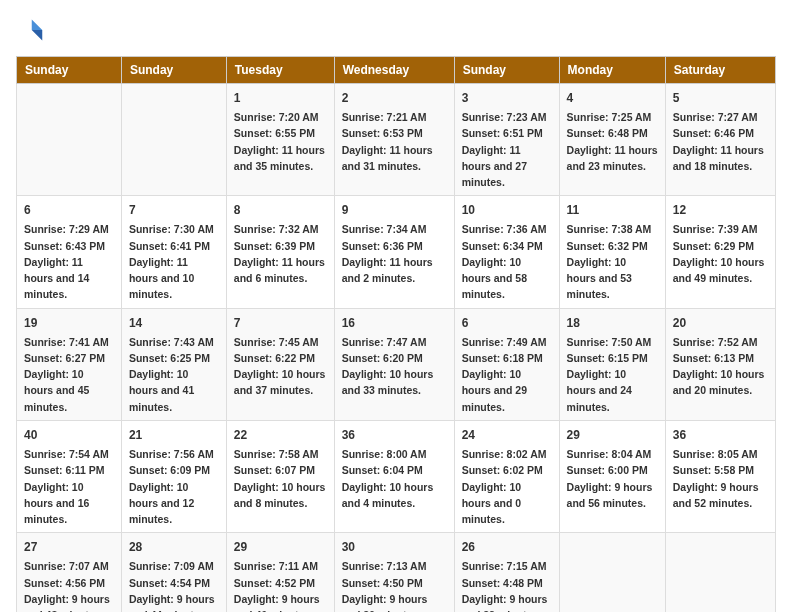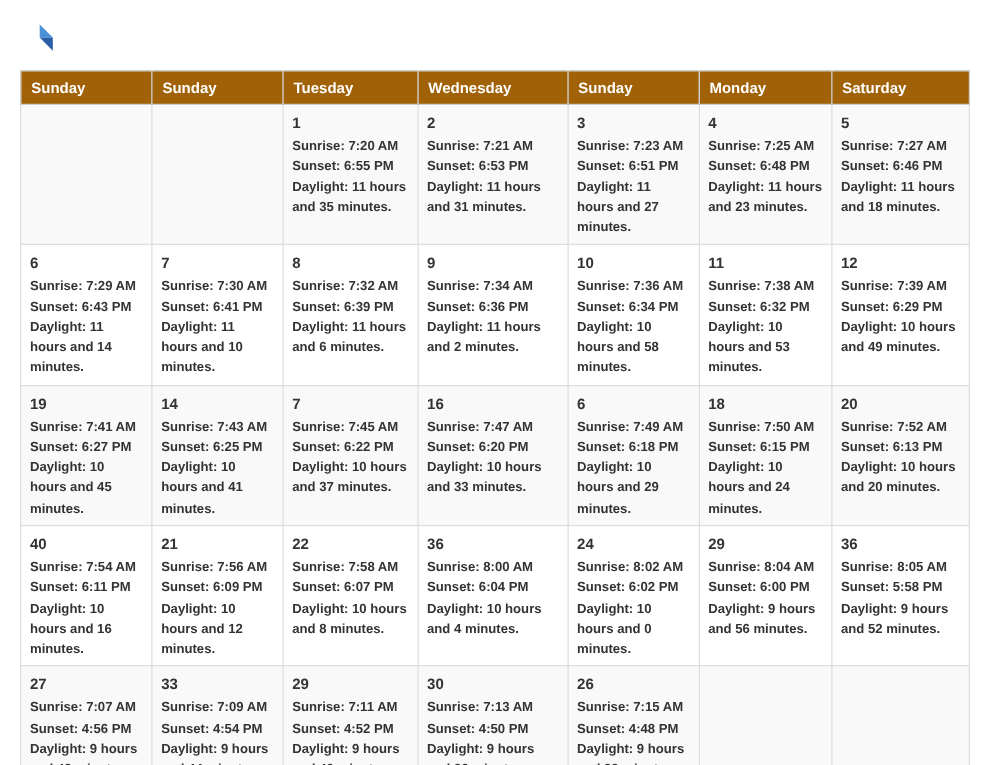--- a/index.html
+++ b/index.html
@@ -236,21 +236,21 @@
           <span class="day-num">36</span>
           <div class="day-detail">Sunrise: 8:05 AM<br>Sunset: 5:58 PM<br>Daylight: 9 hours and 52 minutes.</div>
         </td>
       </tr>
       <tr>
         <td>
           <span class="day-num">27</span>
           <div class="day-detail">Sunrise: 7:07 AM<br>Sunset: 4:56 PM<br>Daylight: 9 hours and 48 minutes.</div>
         </td>
         <td>
-          <span class="day-num">33</span>
+          <span class="day-num">28</span>
           <div class="day-detail">Sunrise: 7:09 AM<br>Sunset: 4:54 PM<br>Daylight: 9 hours and 44 minutes.</div>
         </td>
         <td>
           <span class="day-num">29</span>
           <div class="day-detail">Sunrise: 7:11 AM<br>Sunset: 4:52 PM<br>Daylight: 9 hours and 40 minutes.</div>
         </td>
         <td>
           <span class="day-num">30</span>
           <div class="day-detail">Sunrise: 7:13 AM<br>Sunset: 4:50 PM<br>Daylight: 9 hours and 36 minutes.</div>
         </td>

